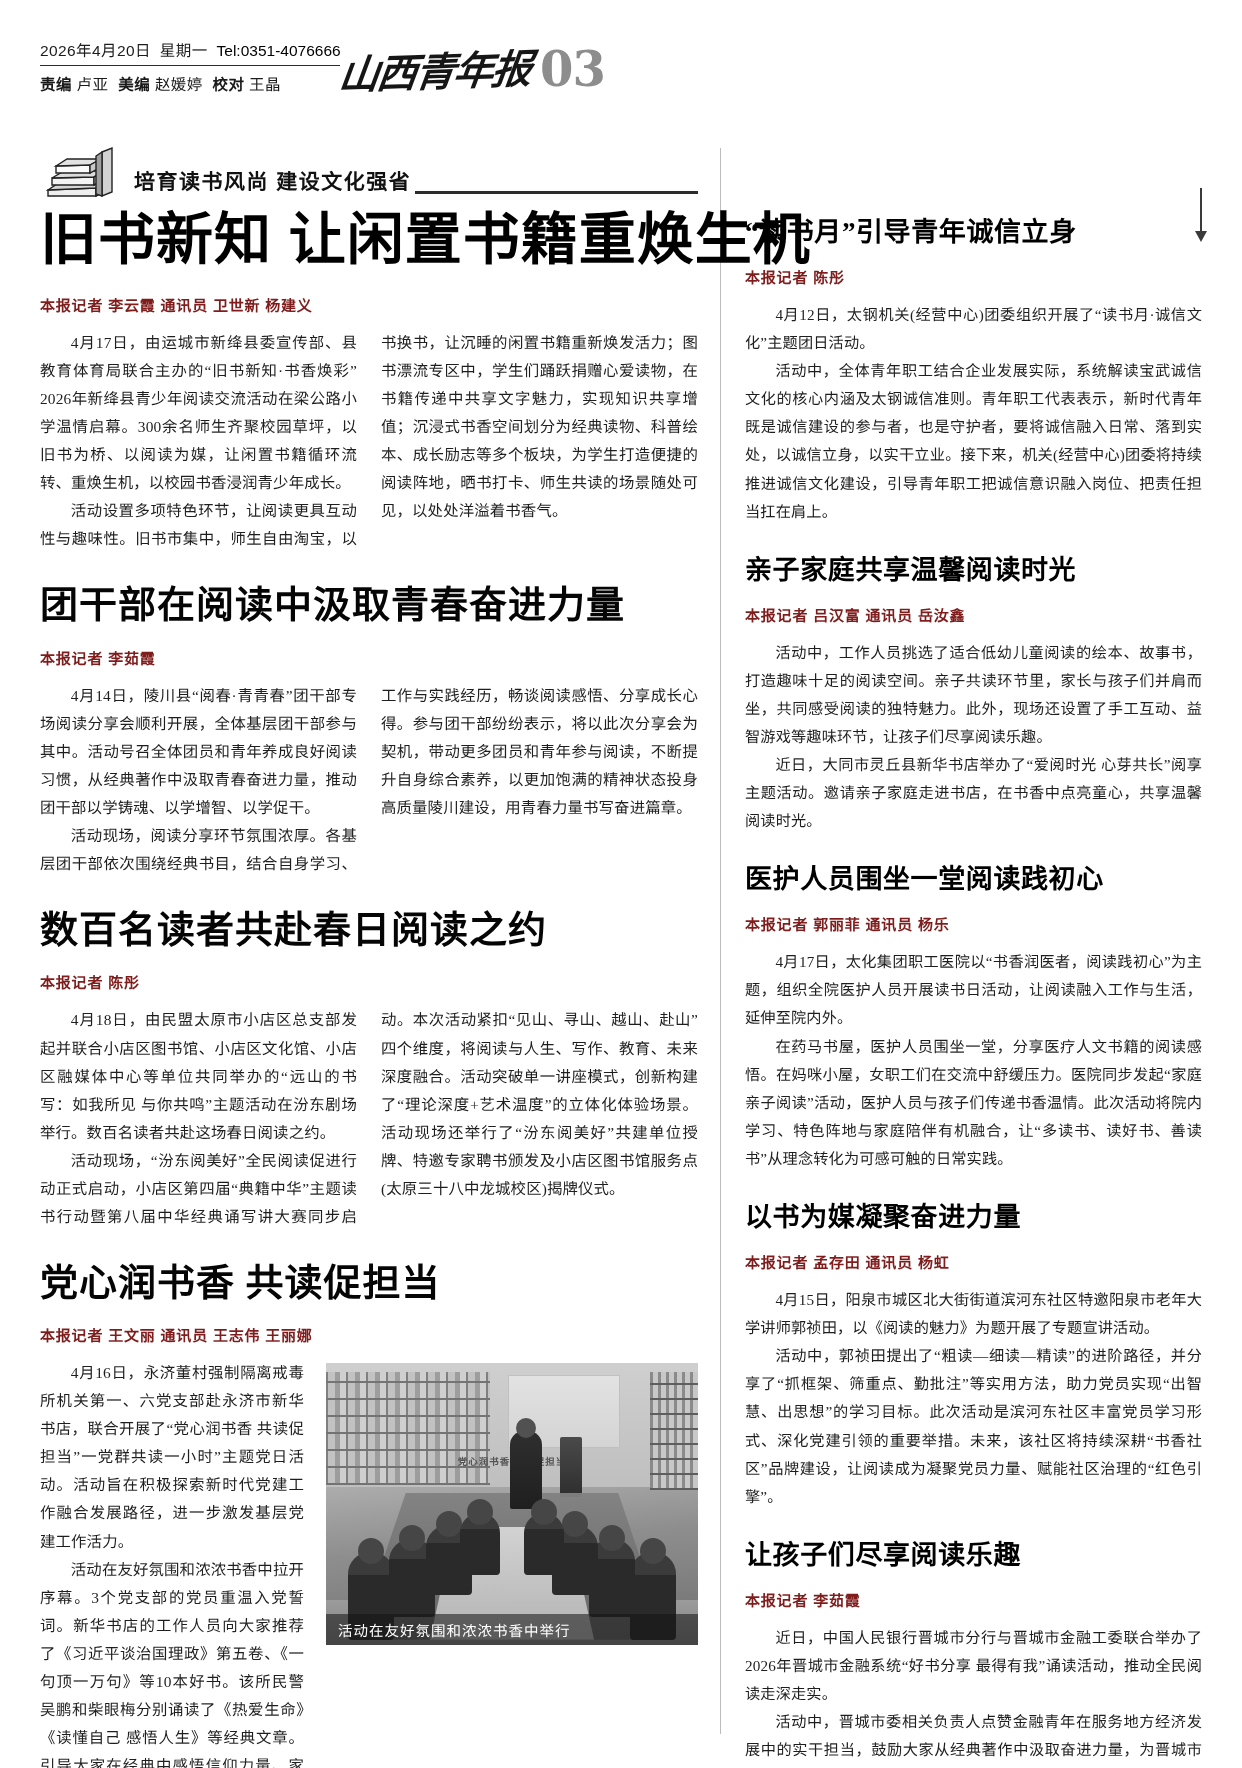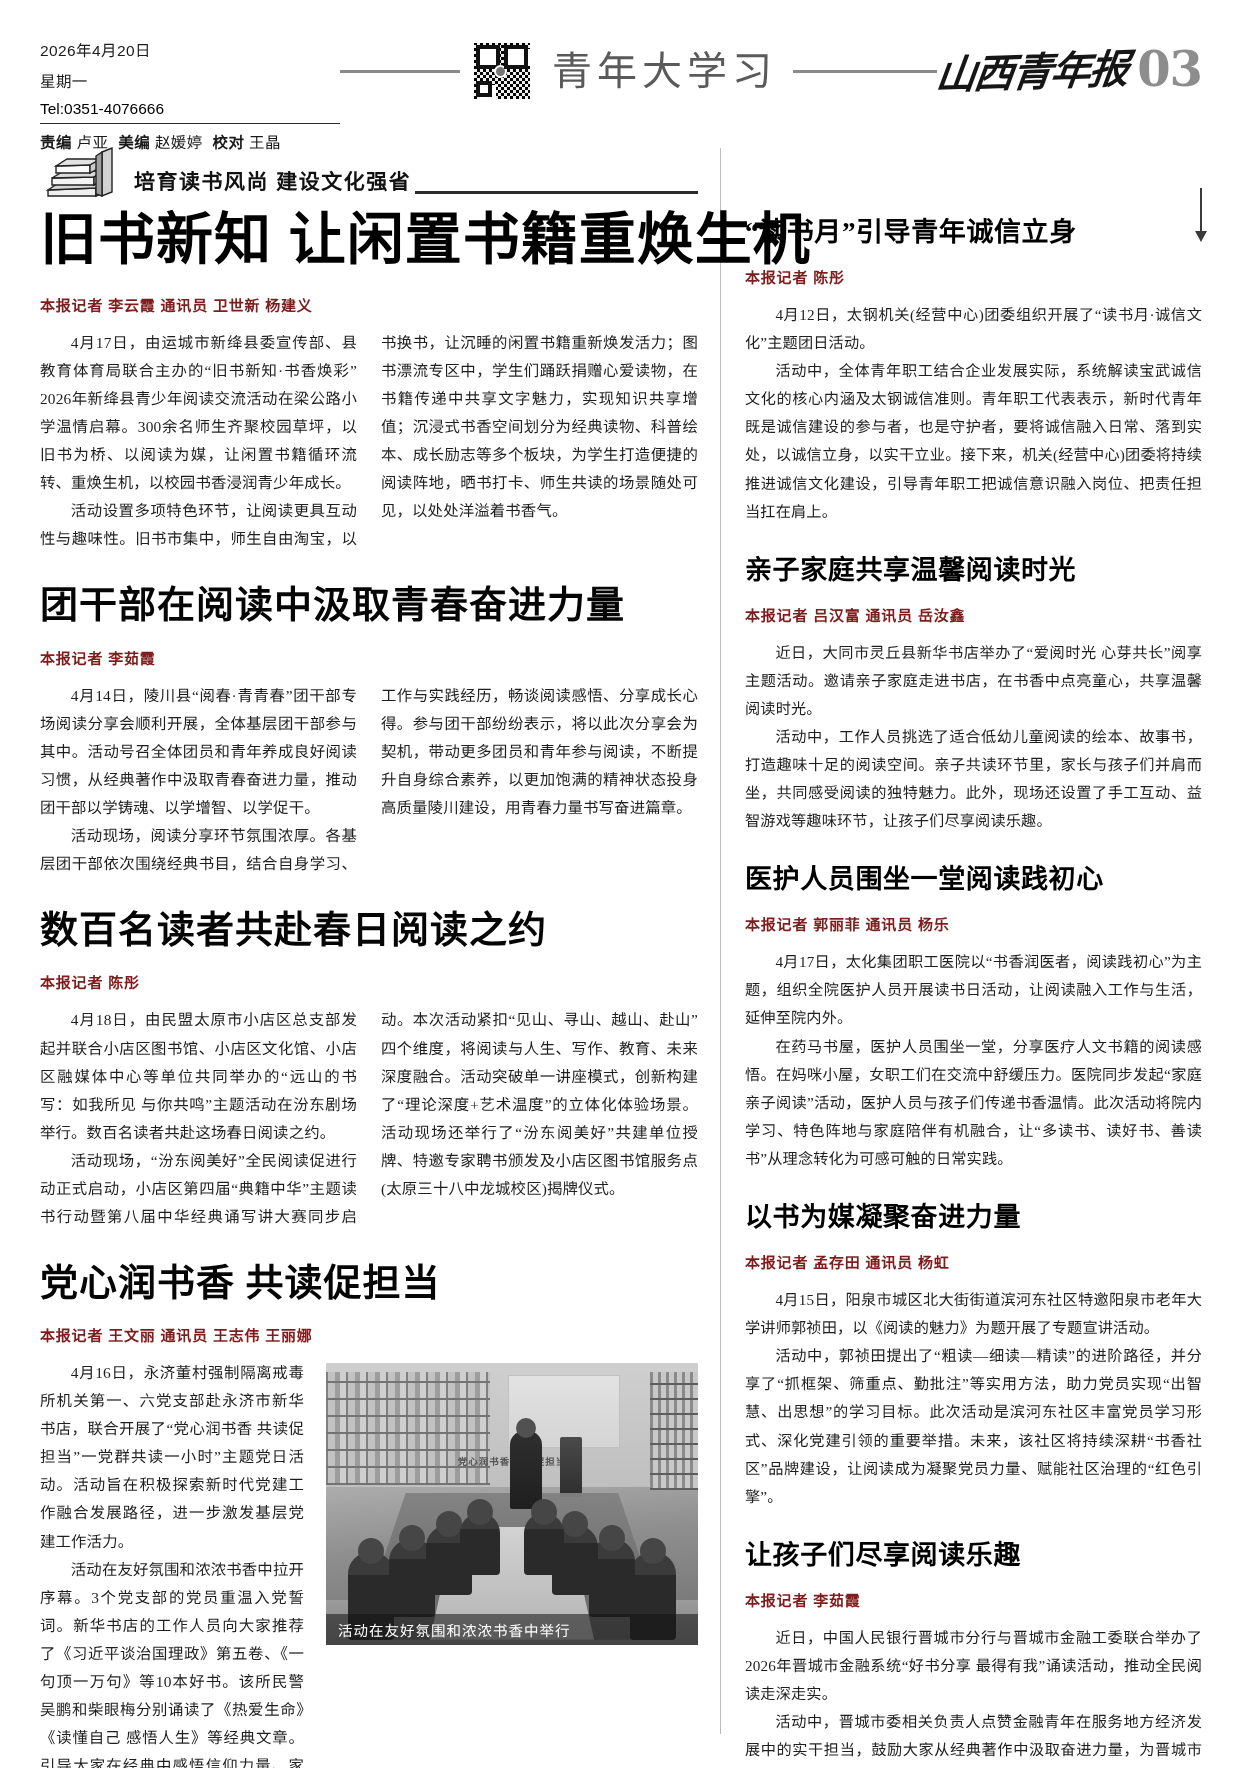--- a/index.html
+++ b/index.html
@@ -38,21 +38,20 @@
     font-family: "Liberation Sans", sans-serif;
     font-size: 15.5px;
     letter-spacing: 0.4px;
     color: #1c1c1c;
     white-space: nowrap;
     padding-bottom: 5px;
     border-bottom: 1.6px solid #2b2b2b;
     display: flex;
     align-items: baseline;
     gap: 9px;
-    flex-direction: column;
   }
   .np-tel { color: #000000; letter-spacing: 0px; }
   .np-credits {
     font-family: "Liberation Sans", sans-serif;
     font-size: 15.5px;
     letter-spacing: 0.4px;
     padding-top: 6px;
     white-space: nowrap;
     display: flex;
     gap: 10px;
@@ -373,29 +372,20 @@
         <span>星期一</span>
         <span class="np-tel">Tel:0351-4076666</span>
       </div>
       <div class="np-credits">
         <span><b>责编</b>&nbsp;<span>卢亚</span></span>
         <span><b>美编</b>&nbsp;<span>赵媛婷</span></span>
         <span><b>校对</b>&nbsp;<span>王晶</span></span>
       </div>
     </div>
 
-    <div class="np-center">
-      <div class="rule-seg"></div>
-      <div class="qr">
-        <span class="qr-c"></span>
-          <span class="qr-d"></span>
-      </div>
-      <div class="np-title">青年大学习</div>
-      <div class="rule-seg long"></div>
-    </div>
 
     <div class="np-right">
       <div class="masthead-logo">山西青年报</div>
       <div class="page-num">03</div>
     </div>
   </div>
 
   <div class="body-wrap">
 
     <div class="main-col">
@@ -495,22 +485,22 @@
       <div class="side-article">
         <h3 class="side-head">“读书月”引导青年诚信立身</h3>
         <div class="byline">本报记者 陈彤</div>
         <p class="body">4月12日，太钢机关(经营中心)团委组织开展了“读书月·诚信文化”主题团日活动。</p>
         <p class="body">活动中，全体青年职工结合企业发展实际，系统解读宝武诚信文化的核心内涵及太钢诚信准则。青年职工代表表示，新时代青年既是诚信建设的参与者，也是守护者，要将诚信融入日常、落到实处，以诚信立身，以实干立业。接下来，机关(经营中心)团委将持续推进诚信文化建设，引导青年职工把诚信意识融入岗位、把责任担当扛在肩上。</p>
       </div>
 
       <div class="side-article">
         <h3 class="side-head">亲子家庭共享温馨阅读时光</h3>
         <div class="byline">本报记者 吕汉富 通讯员 岳汝鑫</div>
+        <p class="body">活动中，工作人员挑选了适合低幼儿童阅读的绘本、故事书，打造趣味十足的阅读空间。亲子共读环节里，家长与孩子们并肩而坐，共同感受阅读的独特魅力。此外，现场还设置了手工互动、益智游戏等趣味环节，让孩子们尽享阅读乐趣。</p>
         <p class="body">近日，大同市灵丘县新华书店举办了“爱阅时光 心芽共长”阅享主题活动。邀请亲子家庭走进书店，在书香中点亮童心，共享温馨阅读时光。</p>
-        <p class="body">活动中，工作人员挑选了适合低幼儿童阅读的绘本、故事书，打造趣味十足的阅读空间。亲子共读环节里，家长与孩子们并肩而坐，共同感受阅读的独特魅力。此外，现场还设置了手工互动、益智游戏等趣味环节，让孩子们尽享阅读乐趣。</p>
       </div>
 
       <div class="side-article">
         <h3 class="side-head">医护人员围坐一堂阅读践初心</h3>
         <div class="byline">本报记者 郭丽菲 通讯员 杨乐</div>
         <p class="body">4月17日，太化集团职工医院以“书香润医者，阅读践初心”为主题，组织全院医护人员开展读书日活动，让阅读融入工作与生活，延伸至院内外。</p>
         <p class="body">在药马书屋，医护人员围坐一堂，分享医疗人文书籍的阅读感悟。在妈咪小屋，女职工们在交流中舒缓压力。医院同步发起“家庭亲子阅读”活动，医护人员与孩子们传递书香温情。此次活动将院内学习、特色阵地与家庭陪伴有机融合，让“多读书、读好书、善读书”从理念转化为可感可触的日常实践。</p>
       </div>
 
       <div class="side-article">

